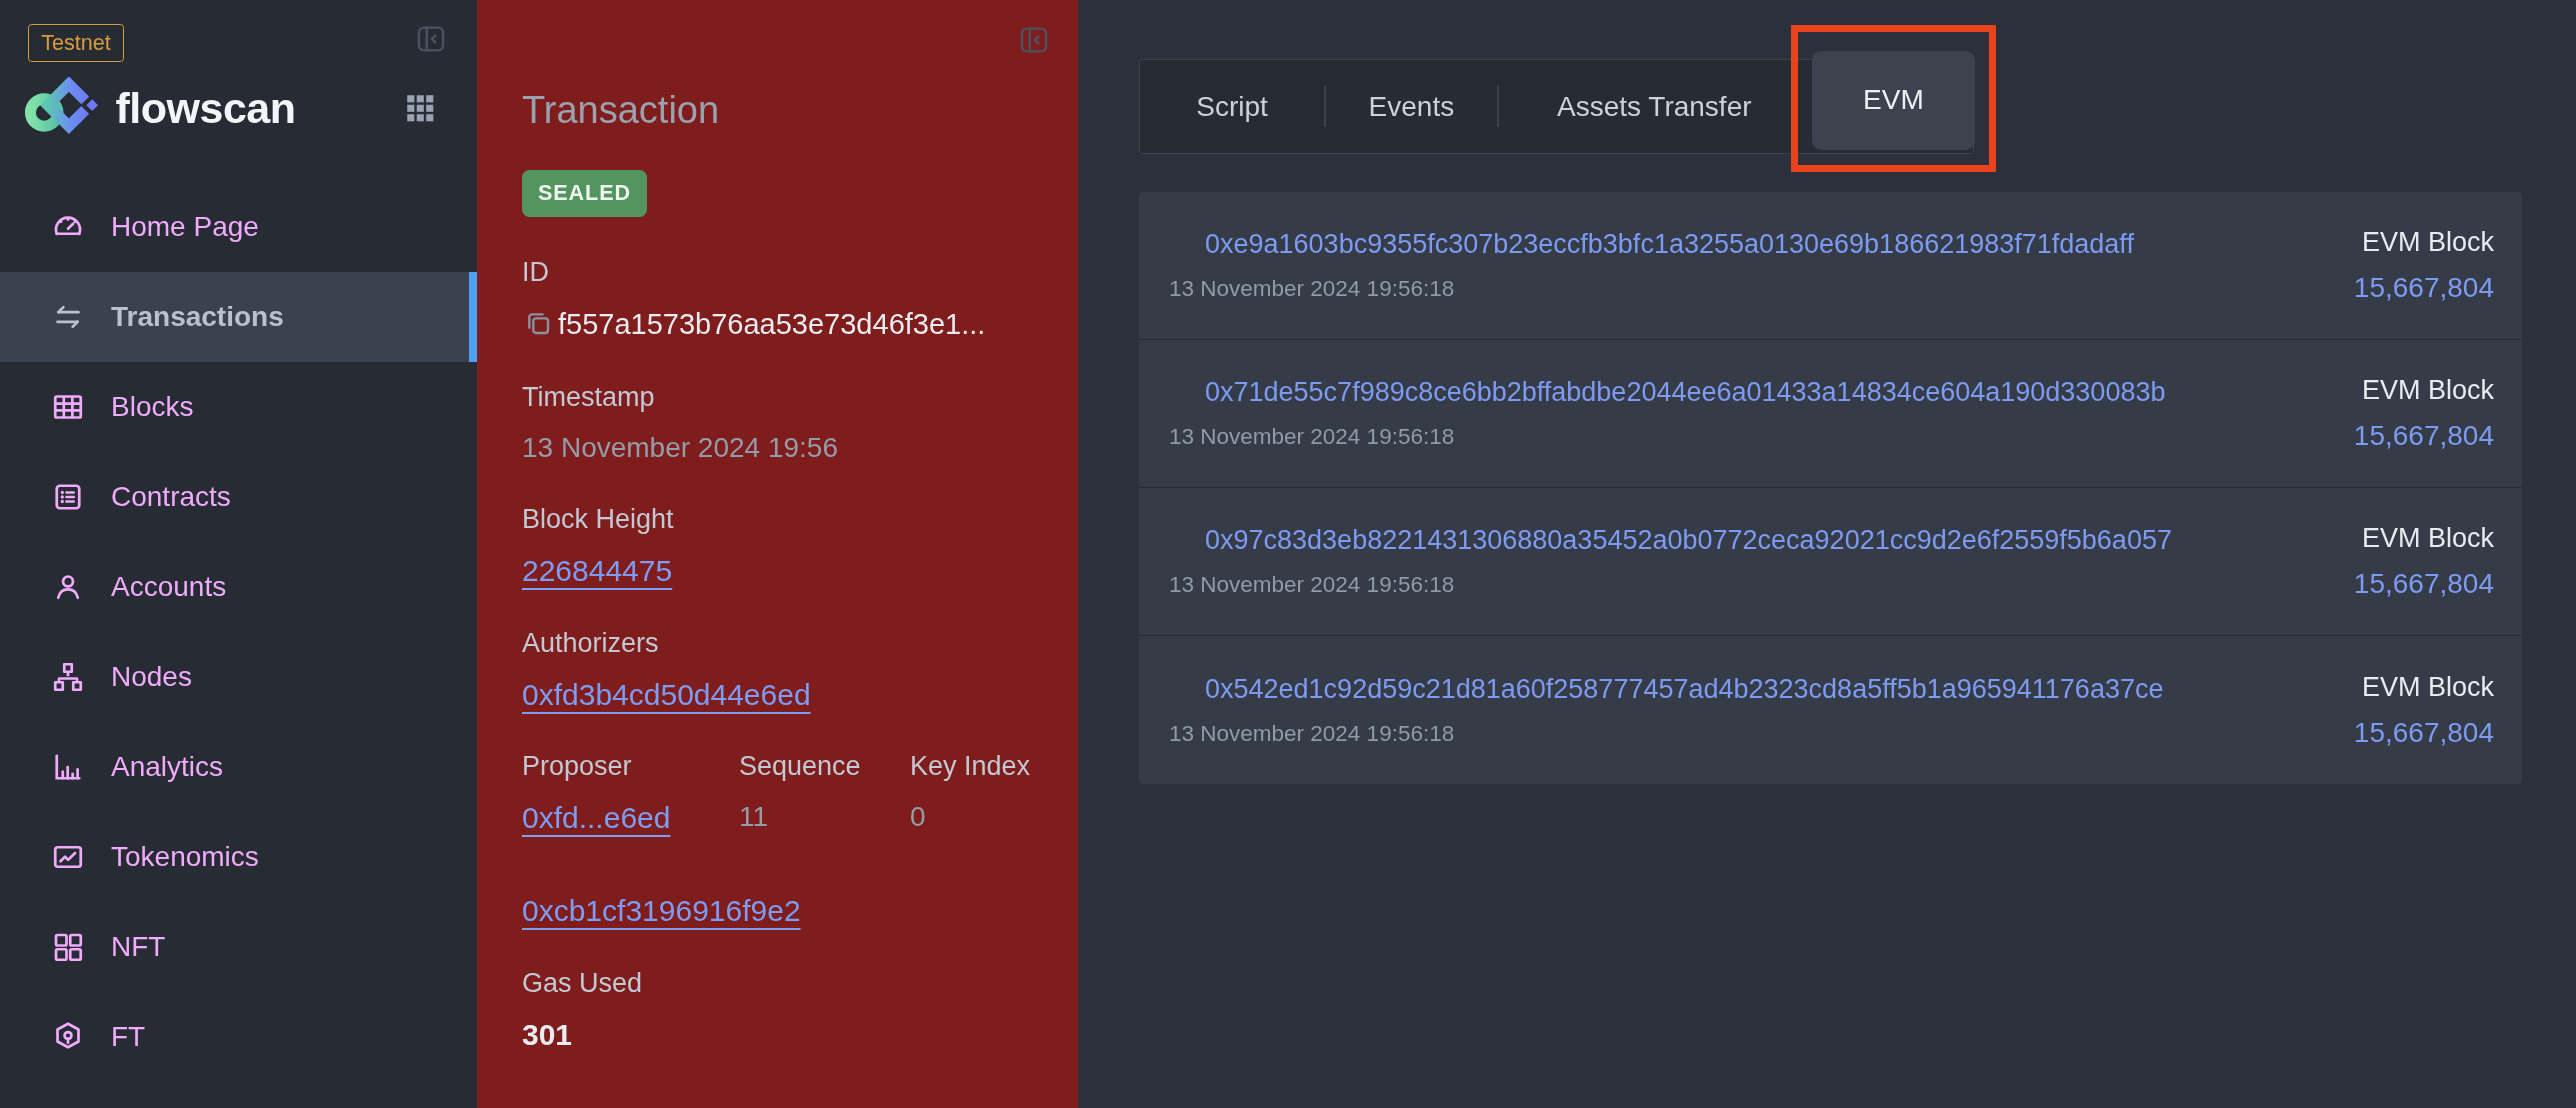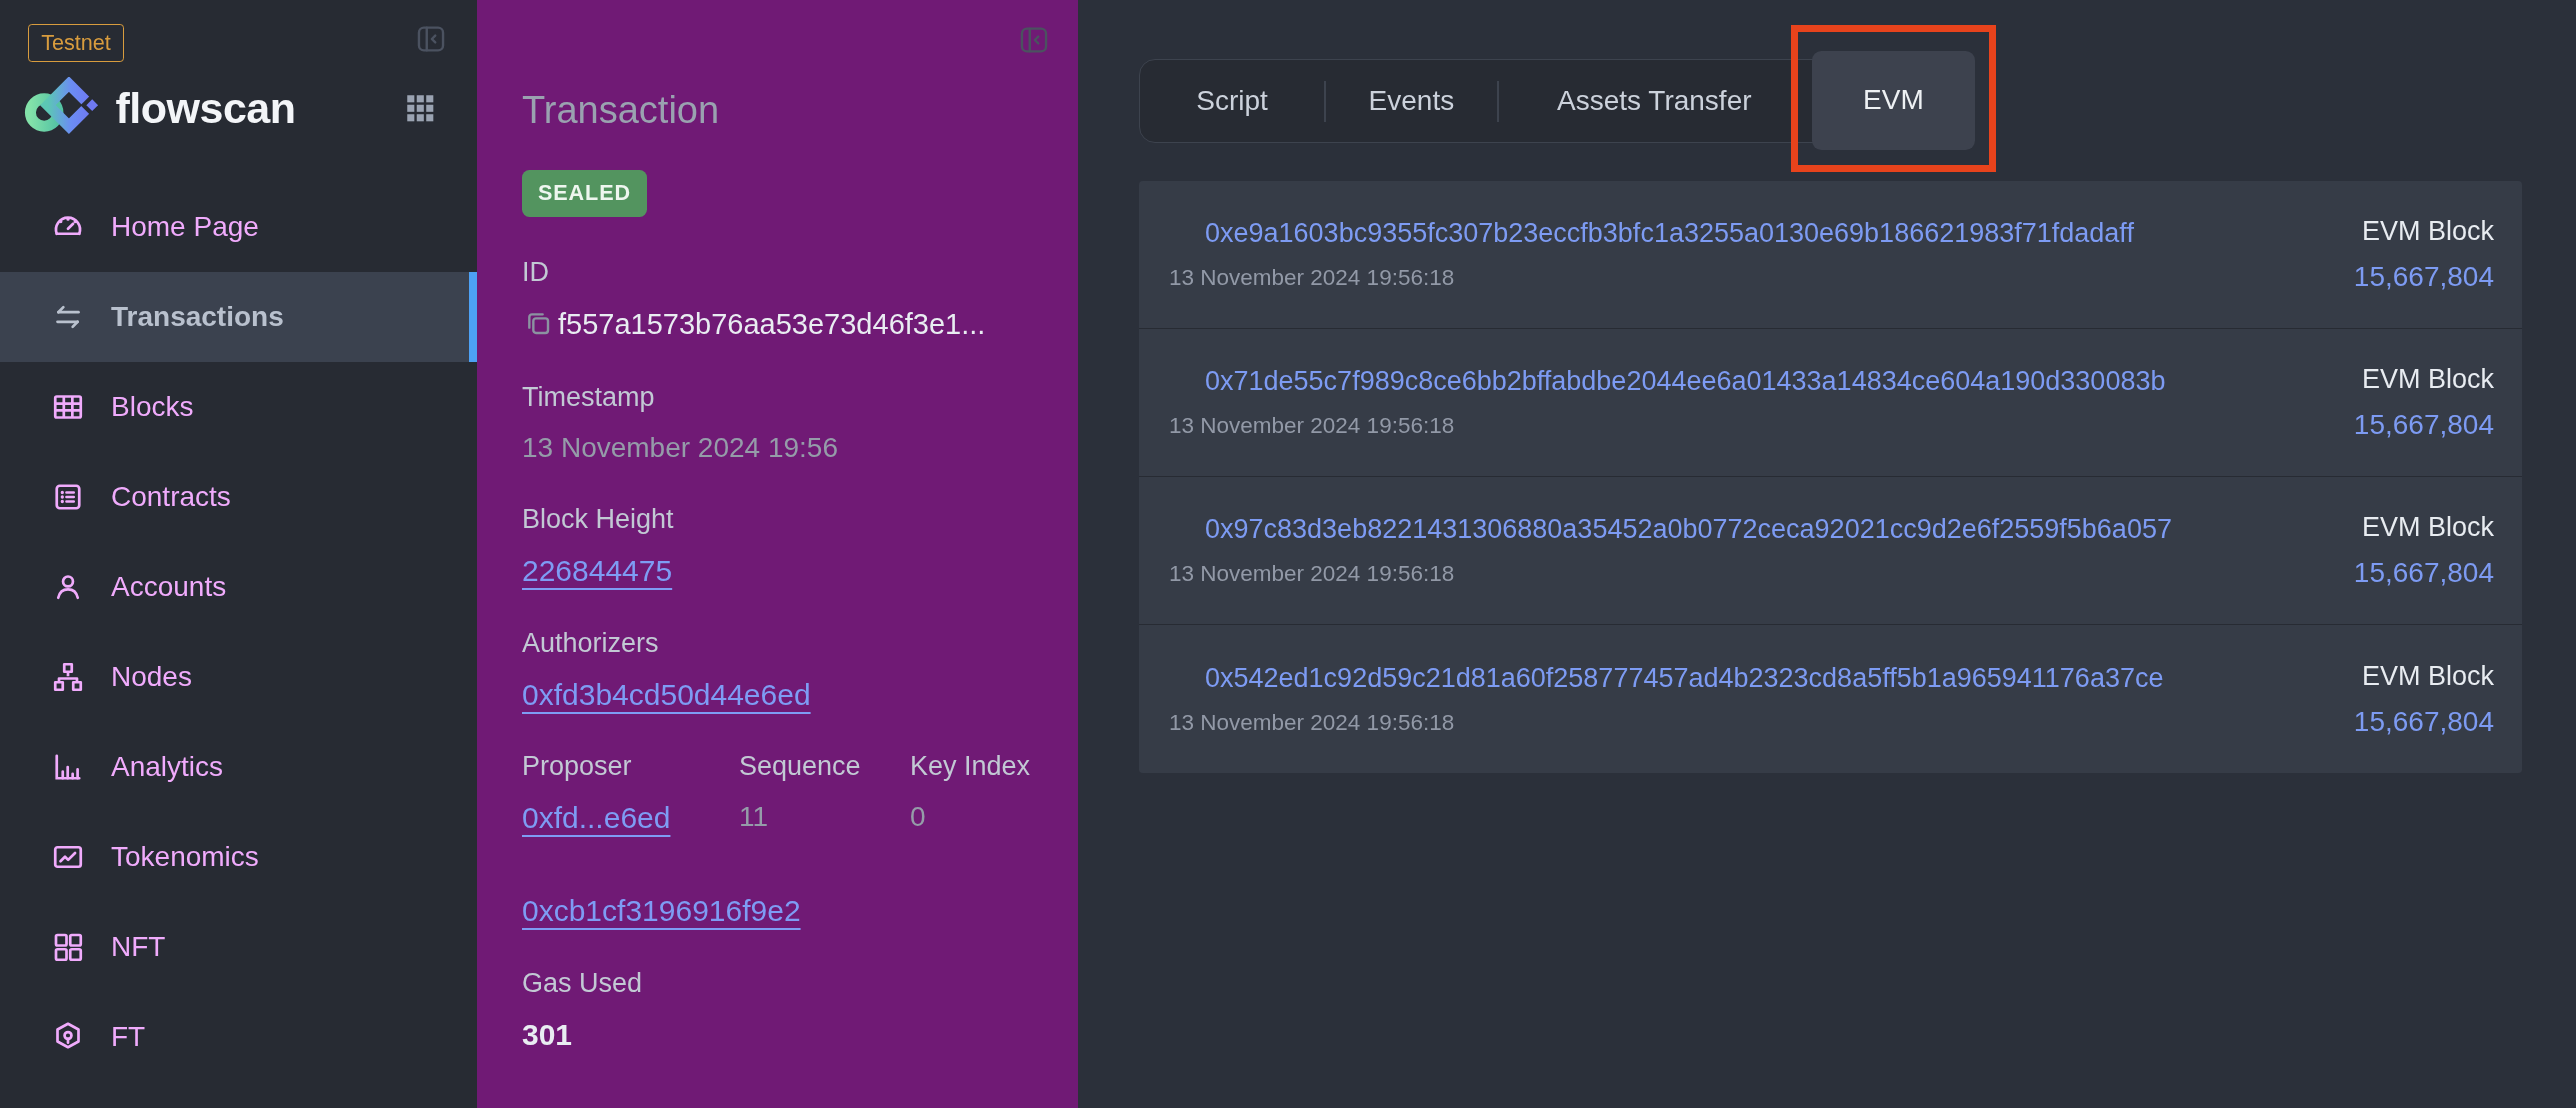--- a/index.html
+++ b/index.html
@@ -16,41 +16,41 @@
   .apps-grid { position:absolute; left:403px; top:91px; color:#9aa3b2; }
   .menu { position:absolute; top:182px; left:0; width:477px; }
   .menu-item { position:relative; height:90px; display:flex; align-items:center; padding-left:50px;
     color:#f0abfc; font-size:28px; cursor:pointer; }
   .menu-item .mi-icon { width:36px; height:36px; margin-right:25px; flex:0 0 auto; display:flex; align-items:center; }
   .menu-item.active { background:#3b424f; color:#b9c1ce; font-weight:bold; }
   .menu-item.active::after { content:""; position:absolute; right:0; top:0; bottom:0; width:8.4px; background:#4da1f5; }
   .mi-icon svg { stroke:currentColor; }
 
   
-  .middle { position:relative; width:601px; height:1109px; background:#701a75; flex:0 0 auto; }
+  .middle { position:relative; width:601px; height:1109px; background:#7f1d1d; flex:0 0 auto; }
   .mid-collapse { position:absolute; right:27px; top:22.5px; color:#4b5260; }
   .mid-content { padding:89px 38px 0 45px; }
   .panel-title { font-size:38px; color:#9aa2b0; font-weight:400; }
   .sealed-badge { display:inline-block; margin-top:38px; background:#53945f; color:#eef6ef;
     font-size:21.6px; font-weight:bold; letter-spacing:0.9px; padding:10.3px 16px; border-radius:7.5px; }
   .field { margin-top:40px; }
   .field-label { font-size:27px; color:#c2c9d4; }
   .field-value { margin-top:19px; font-size:28px; color:#959ca9; }
   .id-row { display:flex; align-items:center; margin-top:19px; gap:4px; color:#8b93a1; }
   .id-text { font-size:29px; color:#e9edf2; }
   .link { color:#7e9cf4; text-decoration:underline; text-underline-offset:6.6px; text-decoration-thickness:1.9px; cursor:pointer; }
   .field-link { display:inline-block; margin-top:19px; font-size:30px; }
   .triple { display:flex; margin-top:39px; }
   .col-proposer { width:217px; } .col-sequence { width:171px; } .col-keyindex { flex:1; }
   .gas-value { margin-top:19px; font-size:30px; font-weight:bold; color:#e9edf2; }
 
   
   .content { position:relative; flex:1; padding:59px 0 0 61px; background:#2b303a; }
-  .tabbar { position:relative; width:835px; height:84px; background:#272b33;
-    border:1.9px solid #3d434e; border-radius:16px; display:flex; align-items:center; }
+  .tabbar { position:relative; width:835px; height:95px; background:#272b33;
+    border:1.9px solid #3d434e; border-radius:3px; display:flex; align-items:center; }
   .tab { font-size:28px; color:#ccd2dc; text-align:center; cursor:pointer; }
   .tab-script { width:184px; } .tab-events { width:171px; } .tab-assets { width:311px; }
   .tab-divider { width:1.9px; height:41px; background:#3d434e; }
   .tab-evm { position:absolute; right:-1.9px; top:-9.4px; width:163px; height:99px; background:#3d424e;
     border-radius:9.4px; display:flex; align-items:center; justify-content:center;
     color:#eef1f4; font-size:28px; cursor:pointer; }
   .red-annotation { position:absolute; left:651px; top:-35px; width:205px; height:147px;
     border:7.5px solid #e8431c; pointer-events:none; }
   .evm-rows { margin-top:38px; width:1383px; border-radius:3.8px; overflow:hidden; }
   .evm-row { height:148px; background:#363c47; display:flex; justify-content:space-between; align-items:center;

